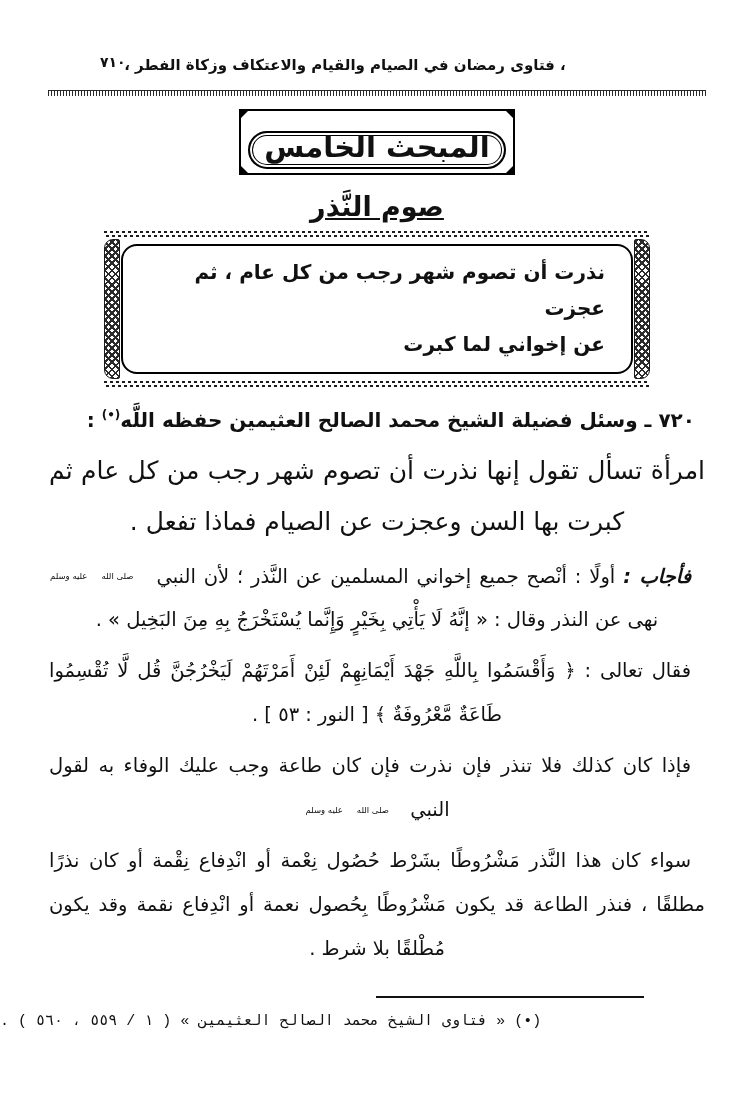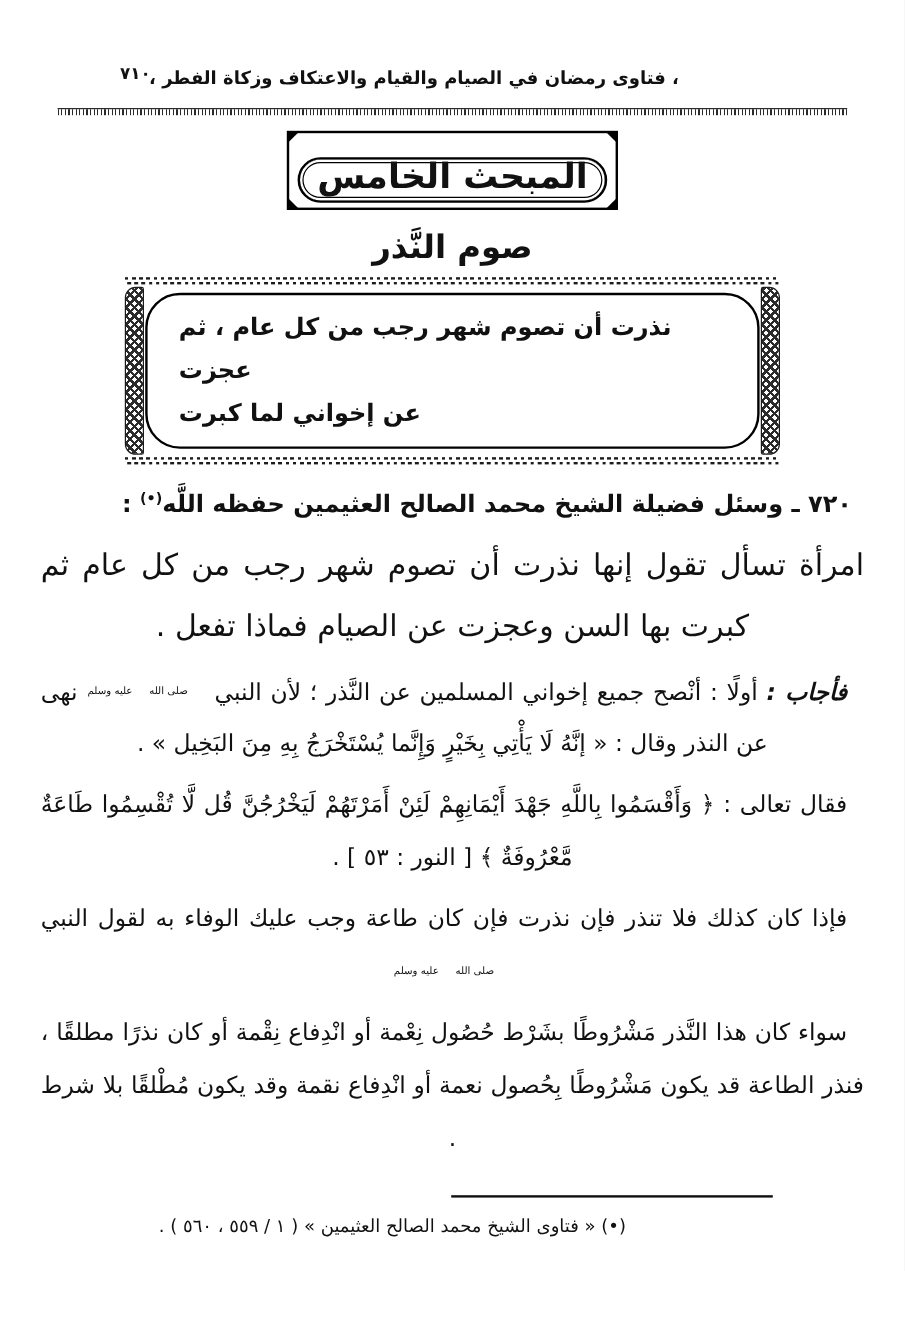--- a/index.html
+++ b/index.html
@@ -45,51 +45,51 @@
   }
   .chapter-title{font-size:29px;font-weight:bold;padding-bottom:3px;}
   .corner{position:absolute;width:0;height:0;}
   .corner.tl{top:-1px;left:-1px;border-top:9px solid #000;border-right:9px solid transparent;}
   .corner.tr{top:-1px;right:-1px;border-top:9px solid #000;border-left:9px solid transparent;}
   .corner.bl{bottom:-1px;left:-1px;border-bottom:9px solid #000;border-right:9px solid transparent;}
   .corner.br{bottom:-1px;right:-1px;border-bottom:9px solid #000;border-left:9px solid transparent;}
   
   .section-title{
     margin:16px 0 0;text-align:center;
-    font-size:27px;font-weight:bold;
+    font-size:27px;font-weight:bold;text-decoration:underline;
   }
   
   .qbox{position:relative;width:546px;margin:9px auto 0;padding:6px 0;}
   .dash{
     position:absolute;left:0;right:0;height:6px;
     background-image:
       repeating-linear-gradient(90deg,#1c1c1c 0 3px,transparent 3px 6px),
       repeating-linear-gradient(90deg,#1c1c1c 0 3px,transparent 3px 6px);
     background-size:100% 2px,100% 2px;
     background-position:0 0,2px 4px;
     background-repeat:repeat-x;
   }
   .dash.top{top:0;}
   .dash.bottom{bottom:0;}
   .qbox-inner{
-    margin:7px 17px;border:2px solid #000;border-radius:29px;
+    margin:7px 17px;border:2px solid #000;border-radius:16px;
     padding:8px 26px 10px;
-    text-align:left;font-weight:bold;font-size:20px;line-height:1.8;
+    text-align:right;font-weight:bold;font-size:20px;line-height:1.8;
   }
   .qbox-bar{
     position:absolute;top:8px;bottom:8px;width:16px;
     border:1px solid #1c1c1c;background-color:#fff;box-sizing:border-box;
     background-image:
       repeating-linear-gradient(45deg,#2b2b2b 0 2px,transparent 2px 5px),
       repeating-linear-gradient(-45deg,#2b2b2b 0 2px,transparent 2px 5px);
   }
   .qbox-bar.left{left:0;border-radius:9px 2px 2px 9px;}
   .qbox-bar.right{right:0;border-radius:2px 9px 9px 2px;}
   
-  .content{margin:0 34px;}
+  .content{margin:0 49px;}
   .q-number{
     margin:16px 0 0;font-weight:bold;font-size:20px;
     text-indent:10px;line-height:1.7;
   }
   sup.marker{font-size:12px;font-weight:bold;}
   .q-body{
     margin:8px 0 0;font-weight:normal;font-size:25px;line-height:2.05;
     text-align:justify;text-align-last:center;
   }
   .body-p{
@@ -104,21 +104,21 @@
     font-size:8.5px;line-height:1.1;font-weight:normal;
     text-align:center;margin:0 1px;
   }
   
   .footnote-rule{
     width:268px;height:2px;background:#111;
     margin:26px 110px 0 auto;
   }
   .footnote{
     margin:12px 100px 0 0;
-    font-size:15px;text-align:center;line-height:1.6;
+    font-size:15px;text-align:left;line-height:1.6;font-family:Liberation Mono, monospace;
   }
 </style>
 </head>
 <body>
 
 <div class="page">
 
   <div class="header">
     <div class="header-title">، فتاوى رمضان في الصيام والقيام والاعتكاف وزكاة الفطر ،</div>
     <div class="page-number">٧١٠</div>

